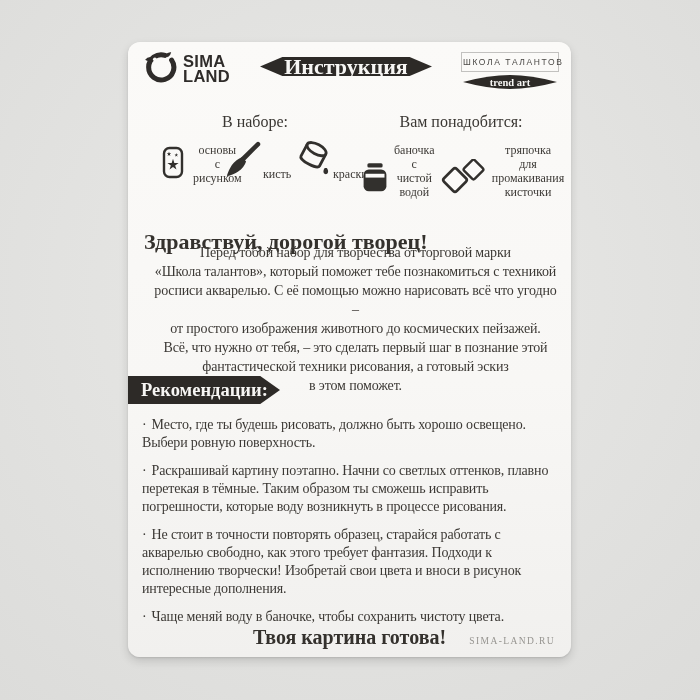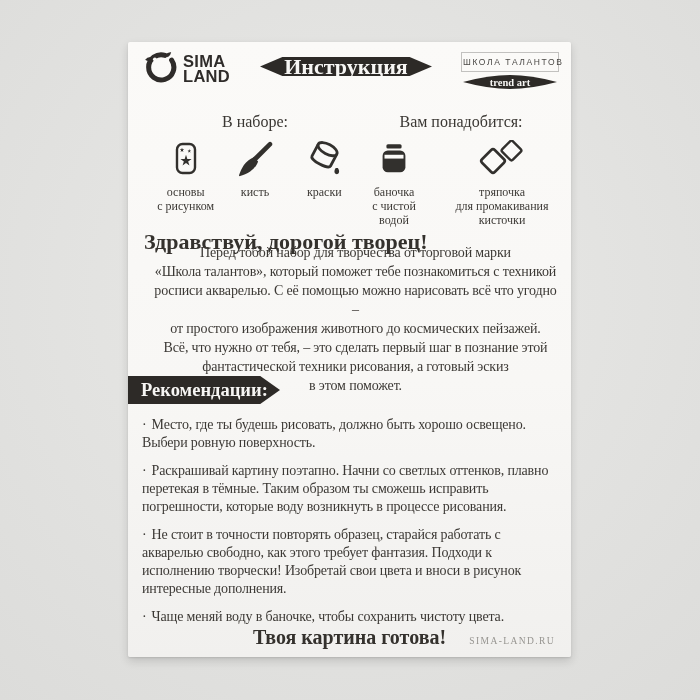--- a/index.html
+++ b/index.html
@@ -5,21 +5,21 @@
   html,body{margin:0;padding:0;}
   body{
     width:700px;height:700px;position:relative;overflow:hidden;
     background:radial-gradient(circle at 50% 42%, #e9e9e7 0%, #e2e2e0 55%, #dcdcda 100%);
     font-family:"Liberation Serif", serif;color:#3a3733;
   }
   .sheet{
     position:absolute;left:128px;top:42px;width:443px;height:615px;
     background:linear-gradient(180deg,#fbfaf8 0%,#f8f7f5 55%,#f1f0ee 100%);
     box-shadow:0 1px 2px rgba(0,0,0,.10), 0 4px 10px rgba(0,0,0,.14);
-    border-radius:2px;
+    border-radius:12px;
   }
   
   .logo{position:absolute;left:15px;top:9px;display:flex;align-items:center;gap:4px;}
   .logo-text{font-family:"Liberation Sans",sans-serif;font-weight:bold;font-size:16.5px;
     line-height:.92;letter-spacing:.3px;color:#2f2c2a;}
   .ribbon{
     position:absolute;left:132px;top:15px;width:172px;height:19px;background:#2d2a27;
     clip-path:polygon(0 50%,13% 0,87% 0,100% 50%,87% 100%,13% 100%);
     display:flex;align-items:center;justify-content:center;
   }
@@ -29,21 +29,21 @@
     border:1px solid #c2c1bf;padding:4px 1px;font-family:"Liberation Sans",sans-serif;
     font-size:8.5px;letter-spacing:1.6px;color:#4a4845;white-space:nowrap;
   }
   .brand-lens{margin-top:2px;}
   
   .sets{position:absolute;left:0;top:55px;width:100%;display:flex;margin-top:16px;}
   .set-kit{width:228px;padding-left:26px;box-sizing:border-box;}
   .set-needed{flex:1;padding-right:6px;}
   .set-title{text-align:center;font-size:16px;margin:0 0 8px 0;}
   .items{display:flex;justify-content:center;align-items:flex-start;gap:6px;}
-  .item{display:flex;flex-direction:column;align-items:center;}
+  .item{display:flex;flex-direction:row;align-items:flex-end;}
   .item .ic{height:42px;display:flex;align-items:center;justify-content:center;}
   .item-label{font-size:12px;line-height:1.18;text-align:center;white-space:pre-line;margin-top:4px;color:#3d3a36;}
   .set-kit .item{width:64px;}
   .set-needed .item:first-child{width:76px;}
   .set-needed .item:last-child{width:128px;}
   
   .greeting-heading{position:absolute;left:0;top:171px;width:100%;text-align:left;
     font-size:22px;font-weight:bold;color:#34312d;margin:16px;}
   .intro{position:absolute;left:22px;right:10px;top:201px;margin:0;text-align:center;
     font-size:14px;line-height:19px;letter-spacing:-.15px;white-space:pre-line;color:#3c3935;}

